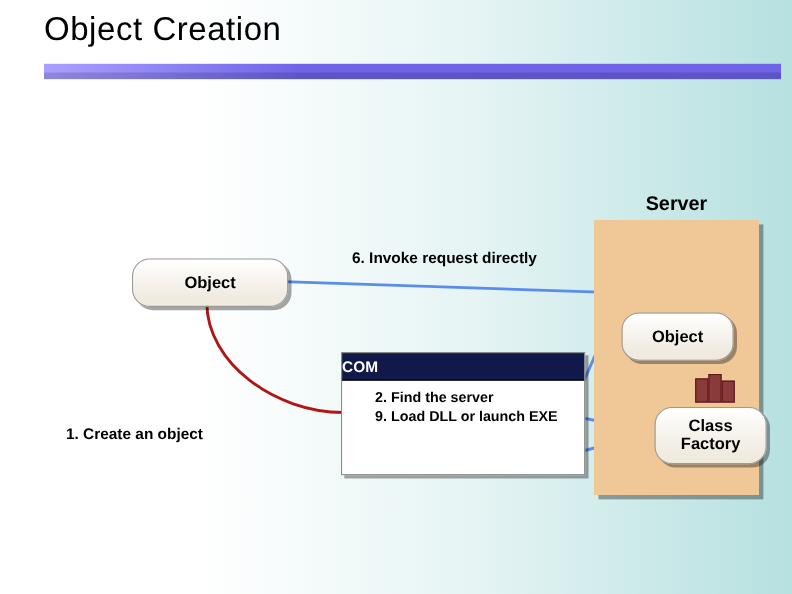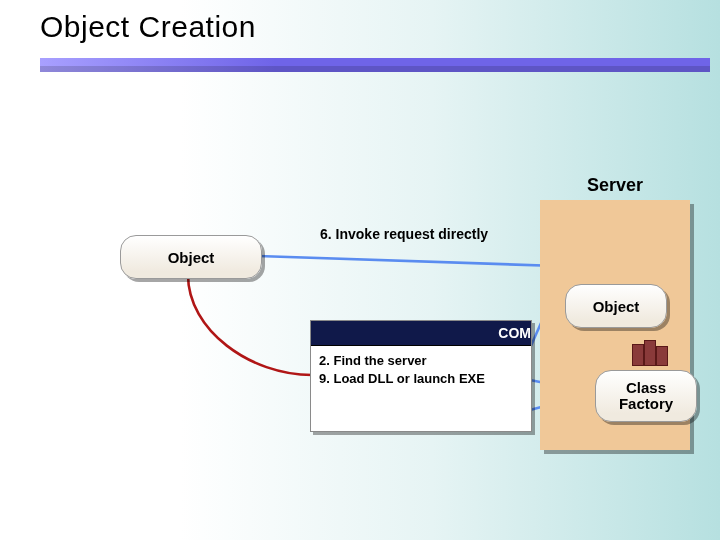--- a/index.html
+++ b/index.html
@@ -110,30 +110,31 @@
     width: 220px;
     height: 110px;
     background: #fff;
     border: 1px solid #8a8a8a;
     box-shadow: 3px 3px 0 rgba(0,0,0,0.35);
     font-size: 13px;
   }
   .com-header {
     background: #10194a;
     color: #fff;
-    text-align: right;
+    text-align: left;
     font-weight: bold;
     font-size: 14px;
     padding: 4px 0;
     border-bottom: 1px solid #000;
   }
   .com-body {
     padding: 6px 8px 6px 8px;
     font-weight: bold;
     line-height: 1.35;
+    margin-left: 22px;
   }
 
   
   .cap {
     position: absolute;
     font-weight: bold;
     font-size: 14px;
     color: #000;
   }
   .cap-invoke { left: 320px; top: 46px; }
@@ -208,15 +209,16 @@
 
     <div class="com-box">
       <div class="com-header">COM</div>
       <div class="com-body">
         <div>2. Find the server</div>
         <div>9. Load DLL or launch EXE</div>
       </div>
     </div>
 
     <div class="cap cap-invoke">6. Invoke request directly</div>
+    <div class="cap cap-create">1. Create an object</div>
 
   </div>
 </div>
 
 </body></html>

